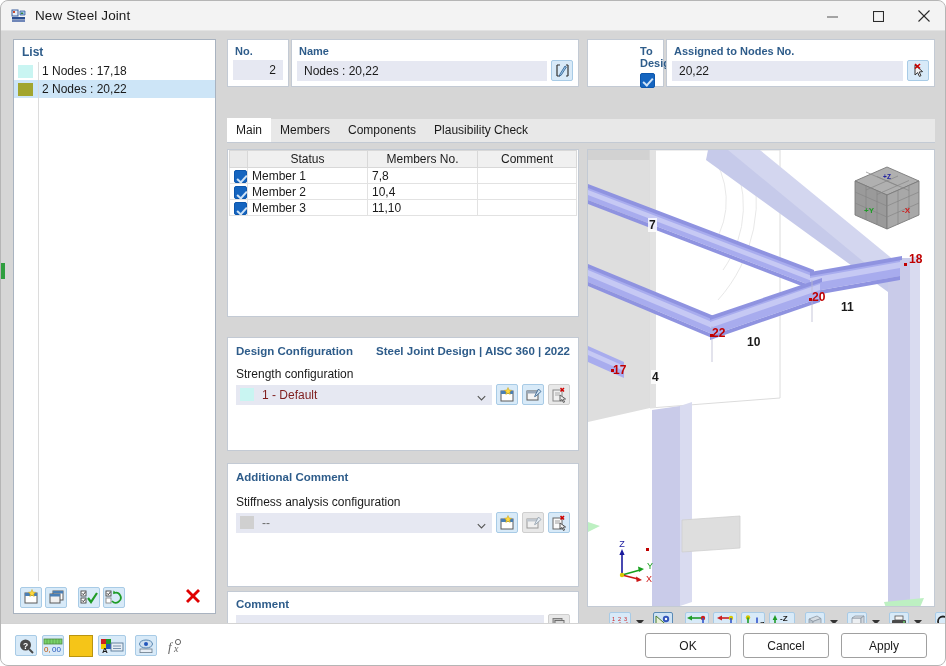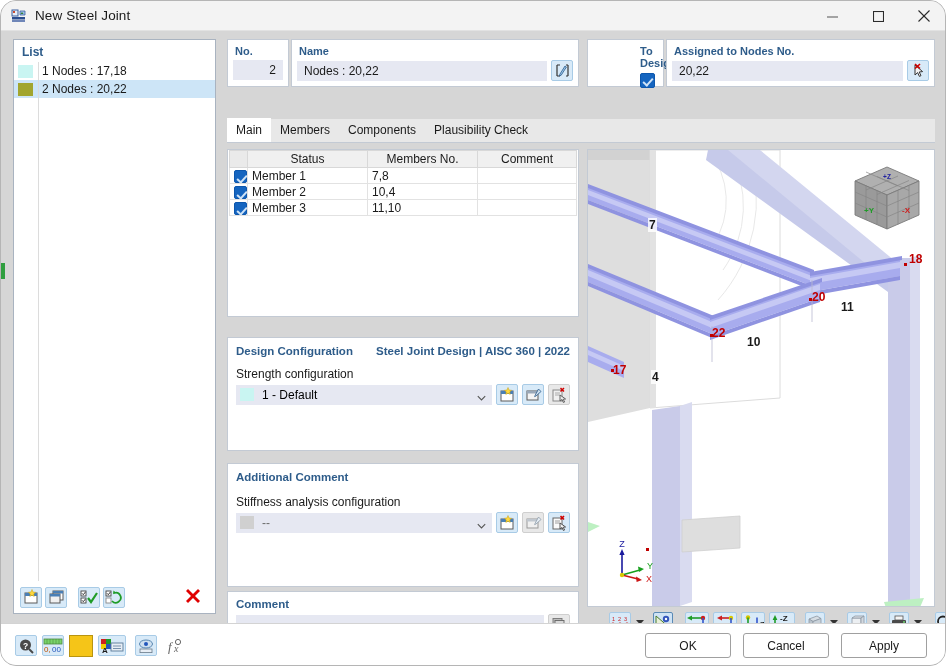--- a/index.html
+++ b/index.html
@@ -8,21 +8,21 @@
     font-family: "Liberation Sans", sans-serif;
     font-size: 12px;
     background: #ffffff;
     overflow: hidden;
   }
   #app {
     position: relative;
     width: 946px; height: 666px;
     background: #d6d6d6;
     border: 1px solid #b5b5b5;
-    border-radius: 16px;
+    border-radius: 8px;
     overflow: hidden;
   }
 
   
   .titlebar {
     position: absolute; top: 0; left: 0; width: 946px; height: 30px;
     background: #f3f3f3;
     display: flex; align-items: center;
     border-bottom: 1px solid #e2e2e2;
   }
@@ -118,21 +118,21 @@
   table.mtbl td {
     border: 1px solid #e2e2e2; height: 16px; padding: 0 4px; color: #1a1a1a;
     white-space: nowrap; overflow: hidden;
   }
   td.cbcell { padding: 0; text-align: center; background:#ffffff; }
   .cbx-sm { width: 13px; height: 13px; display: inline-block; vertical-align: middle; }
 
   
   .combo {
     background: #e6e8f2; height: 20px; display: flex; align-items: center;
-    font-size: 12px; color: #000000; position: relative; padding-left: 4px;
+    font-size: 12px; color: #7f1d1d; position: relative; padding-left: 4px;
   }
   .combo.dis { color: #6a6a6a; }
   .combo .cswatch { width: 14px; height: 13px; margin-right: 8px; }
   .chev { position: absolute; right: 7px; top: 6px; width: 8px; height: 8px; }
 
   
   .viewport {
     position: absolute; left: 586px; top: 118px; width: 348px; height: 458px;
     background: #ffffff; border: 1px solid #c3cad4; overflow: hidden;
   }

